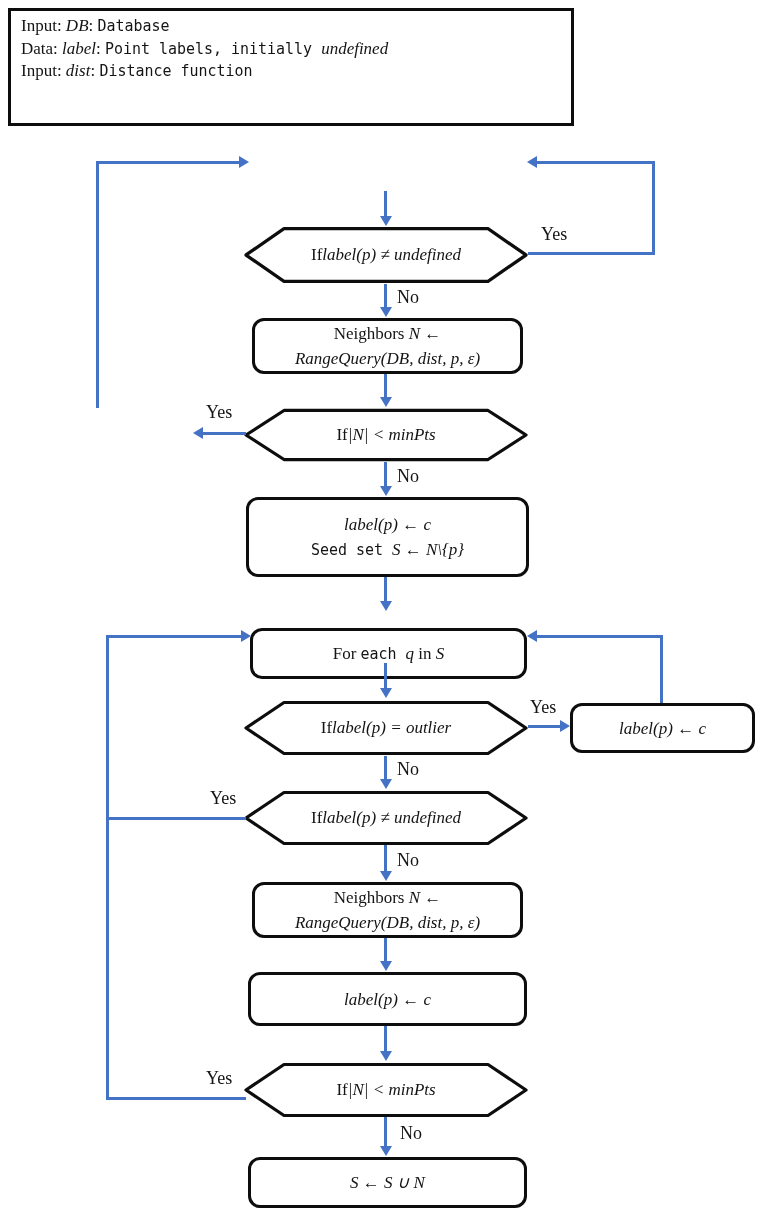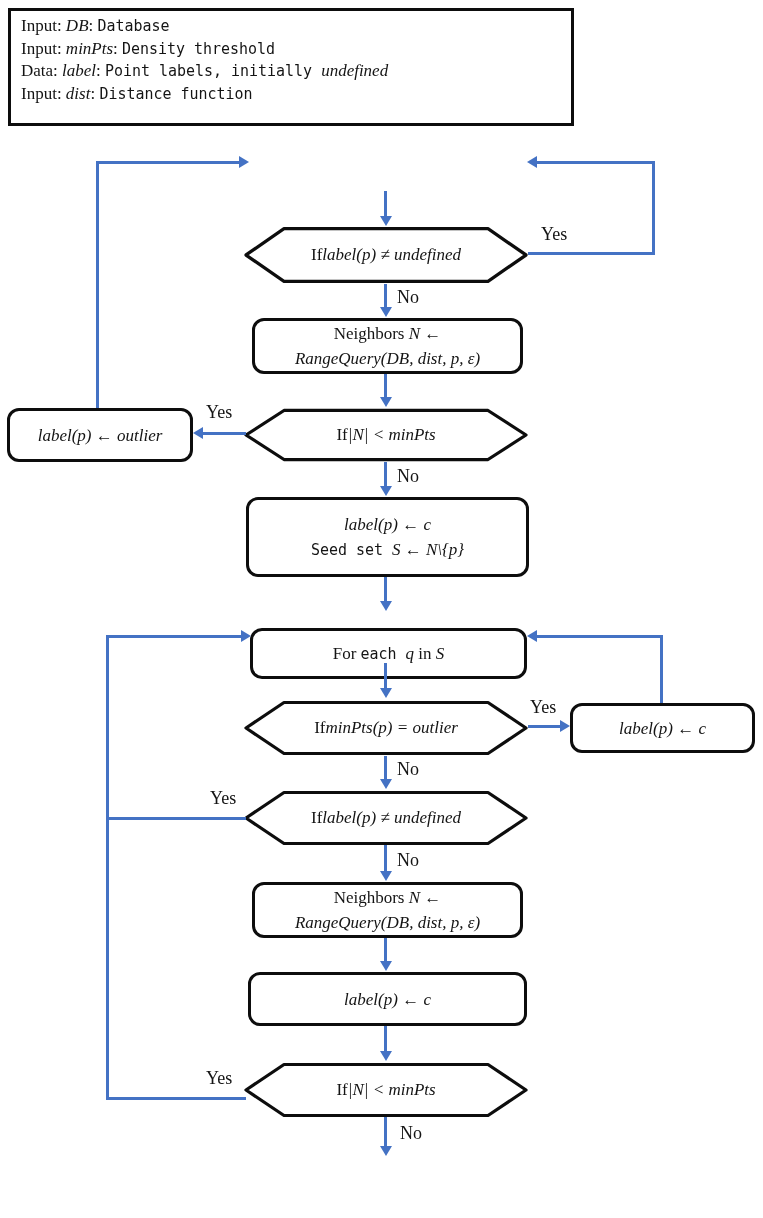--- a/index.html
+++ b/index.html
@@ -34,21 +34,20 @@
 
   .edge-label{position:absolute;font-size:18px;font-family:"Liberation Serif",serif;color:#141414;}
 </style>
 </head>
 <body>
 
 <div class="stage">
 
   <div class="input-box">
     <div class="tline"><span class="seg-serif">Input: </span><span class="seg-math">DB</span><span class="seg-serif">: </span><span class="seg-mono">Database</span></div>
-    <div class="tline"><span class="seg-serif">Input: </span><span class="seg-math">minPts</span><span class="seg-serif">: </span><span class="seg-mono">Density threshold</span></div>
     <div class="tline"><span class="seg-serif">Data: </span><span class="seg-math">label</span><span class="seg-serif">: </span><span class="seg-mono">Point labels, initially </span><span class="seg-math">undefined</span></div>
     <div class="tline"><span class="seg-serif">Input: </span><span class="seg-math">dist</span><span class="seg-serif">: </span><span class="seg-mono">Distance function</span></div>
   </div>
 
 
   <div class="hex" style="left:244px;top:226px;width:284px;height:58px;">
     <svg viewBox="0 0 284 56" preserveAspectRatio="none">
       <polygon points="2,28 40,2.5 244,2.5 282,28 244,53.5 40,53.5"></polygon>
     </svg>
     <div class="tline">
@@ -65,40 +64,37 @@
   <div class="hex" style="left:244px;top:408px;width:284px;height:54px;">
     <svg viewBox="0 0 284 56" preserveAspectRatio="none">
       <polygon points="2,28 40,2.5 244,2.5 282,28 244,53.5 40,53.5"></polygon>
     </svg>
     <div class="tline">
         <span class="seg-serif">If </span>
         <span class="seg-math">|N| &lt; minPts</span>
       </div>
   </div>
 
-  <div class="node" style="left:7px;top:408px;width:186px;height:54px;">
-    <div class="tline"><span class="seg-math">label(p) ← outlier</span></div>
-  </div>
 
   <div class="node" style="left:246px;top:497px;width:283px;height:80px;">
     <div class="tline"><span class="seg-math">label(p) ← c</span></div>
     <div class="tline"><span class="seg-mono">Seed set </span><span class="seg-math">S ← N\{p}</span></div>
   </div>
 
   <div class="node" style="left:250px;top:628px;width:277px;height:51px;">
     <div class="tline"><span class="seg-serif">For </span><span class="seg-mono">each </span><span class="seg-math">q</span><span class="seg-serif"> in </span><span class="seg-math">S</span></div>
   </div>
 
   <div class="hex" style="left:244px;top:700px;width:284px;height:56px;">
     <svg viewBox="0 0 284 56" preserveAspectRatio="none">
       <polygon points="2,28 40,2.5 244,2.5 282,28 244,53.5 40,53.5"></polygon>
     </svg>
     <div class="tline">
         <span class="seg-serif">If </span>
-        <span class="seg-math">minPts(p) = outlier</span>
+        <span class="seg-math">label(p) = outlier</span>
       </div>
   </div>
 
   <div class="node" style="left:570px;top:703px;width:185px;height:50px;">
     <div class="tline"><span class="seg-math">label(p) ← c</span></div>
   </div>
 
   <div class="hex" style="left:244px;top:790px;width:284px;height:56px;">
     <svg viewBox="0 0 284 56" preserveAspectRatio="none">
       <polygon points="2,28 40,2.5 244,2.5 282,28 244,53.5 40,53.5"></polygon>
@@ -121,20 +117,23 @@
   <div class="hex" style="left:244px;top:1062px;width:284px;height:56px;">
     <svg viewBox="0 0 284 56" preserveAspectRatio="none">
       <polygon points="2,28 40,2.5 244,2.5 282,28 244,53.5 40,53.5"></polygon>
     </svg>
     <div class="tline">
         <span class="seg-serif">If </span>
         <span class="seg-math">|N| &lt; minPts</span>
       </div>
   </div>
 
+  <div class="node" style="left:248px;top:1157px;width:279px;height:51px;">
+    <div class="tline"><span class="seg-math">S ← S ∪ N</span></div>
+  </div>
 
   <div class="vline" style="left:384px;top:191px;height:27px;"></div>
   <div class="arr arr-down" style="left:380px;top:216px;"></div>
 
   <div class="vline" style="left:384px;top:284px;height:25px;"></div>
   <div class="arr arr-down" style="left:380px;top:307px;"></div>
 
   <div class="vline" style="left:384px;top:374px;height:25px;"></div>
   <div class="arr arr-down" style="left:380px;top:397px;"></div>
 

